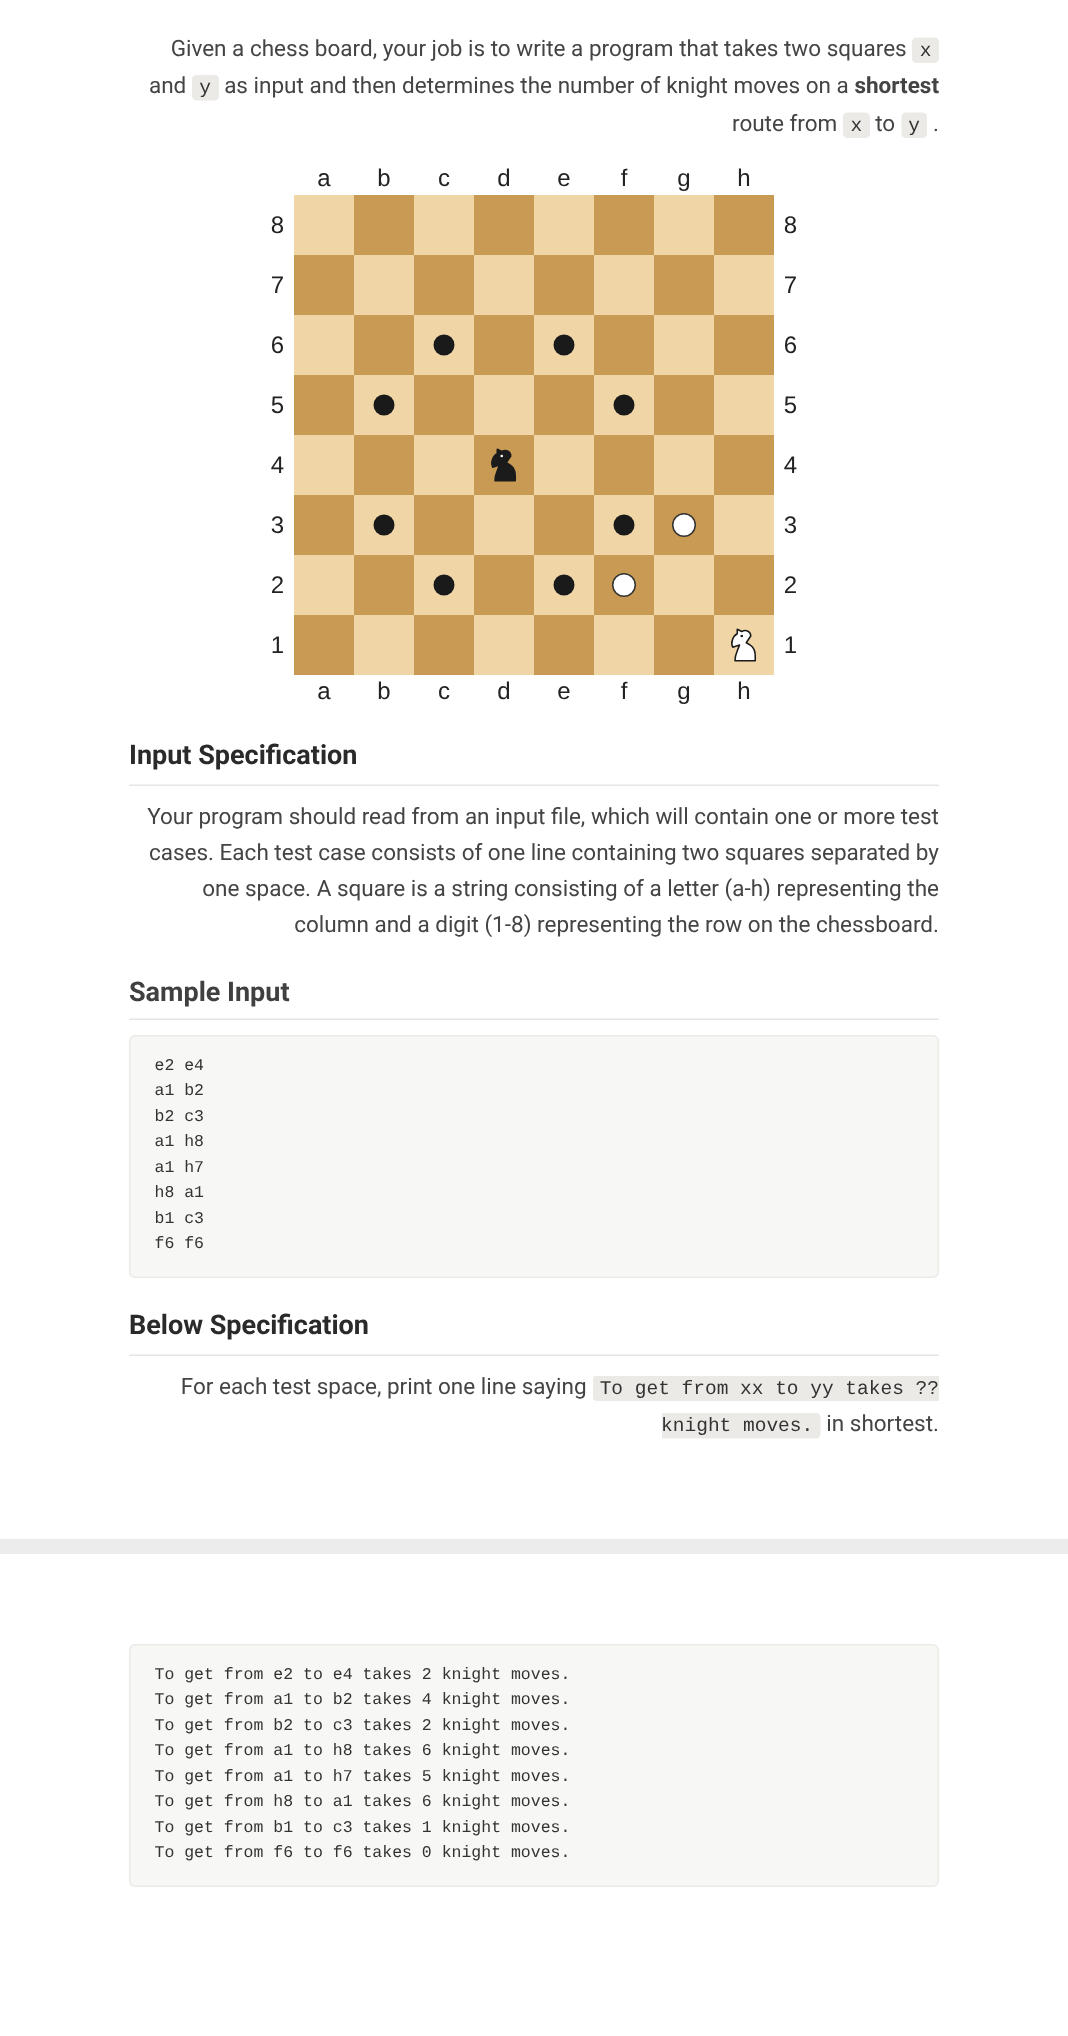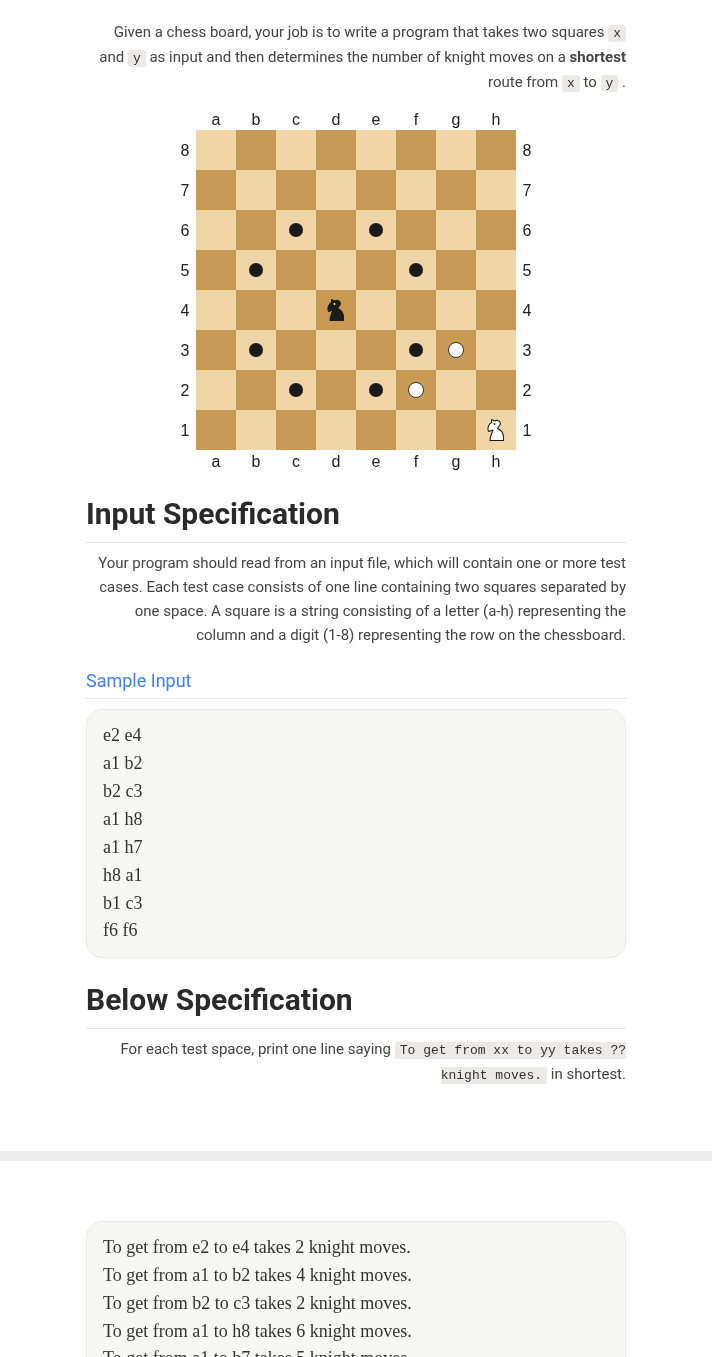--- a/index.html
+++ b/index.html
@@ -20,42 +20,42 @@
   code.inline {
     background: #eceae6;
     padding: 1px 5px;
     border-radius: 3px;
     font-family: "SFMono-Regular", Consolas, "Liberation Mono", Menlo, monospace;
     font-size: 13px;
     color: #333;
   }
   strong { font-weight: 700; }
   h2 {
-    font-size: 30px;
+    font-size: 18px;
     font-weight: 700;
     color: #2a2a2a;
     margin: 18px 0 8px 0;
     padding-bottom: 4px;
     border-bottom: 1px solid #e5e5e5;
   }
   h3.sub {
     font-size: 18px;
-    font-weight: 400;
-    color: #3b82f6;
+    font-weight: 700;
+    color: #404040;
     margin: 20px 0 10px 0;
     padding-bottom: 2px;
     border-bottom: 1px solid #e5e5e5;
   }
   pre.codeblock {
     background: #f7f7f5;
     border: 1px solid #eceae6;
-    border-radius: 16px;
+    border-radius: 4px;
     padding: 12px 16px;
-    font-family: Liberation Serif, serif;
-    font-size: 18px;
+    font-family: Liberation Mono, monospace;
+    font-size: 11px;
     line-height: 1.55;
     white-space: pre;
     overflow-x: auto;
     margin: 10px 0 18px 0;
     color:#333;
   }
   .full-bar {
     height: 10px;
     background: #ececec;
     width: 100%;

